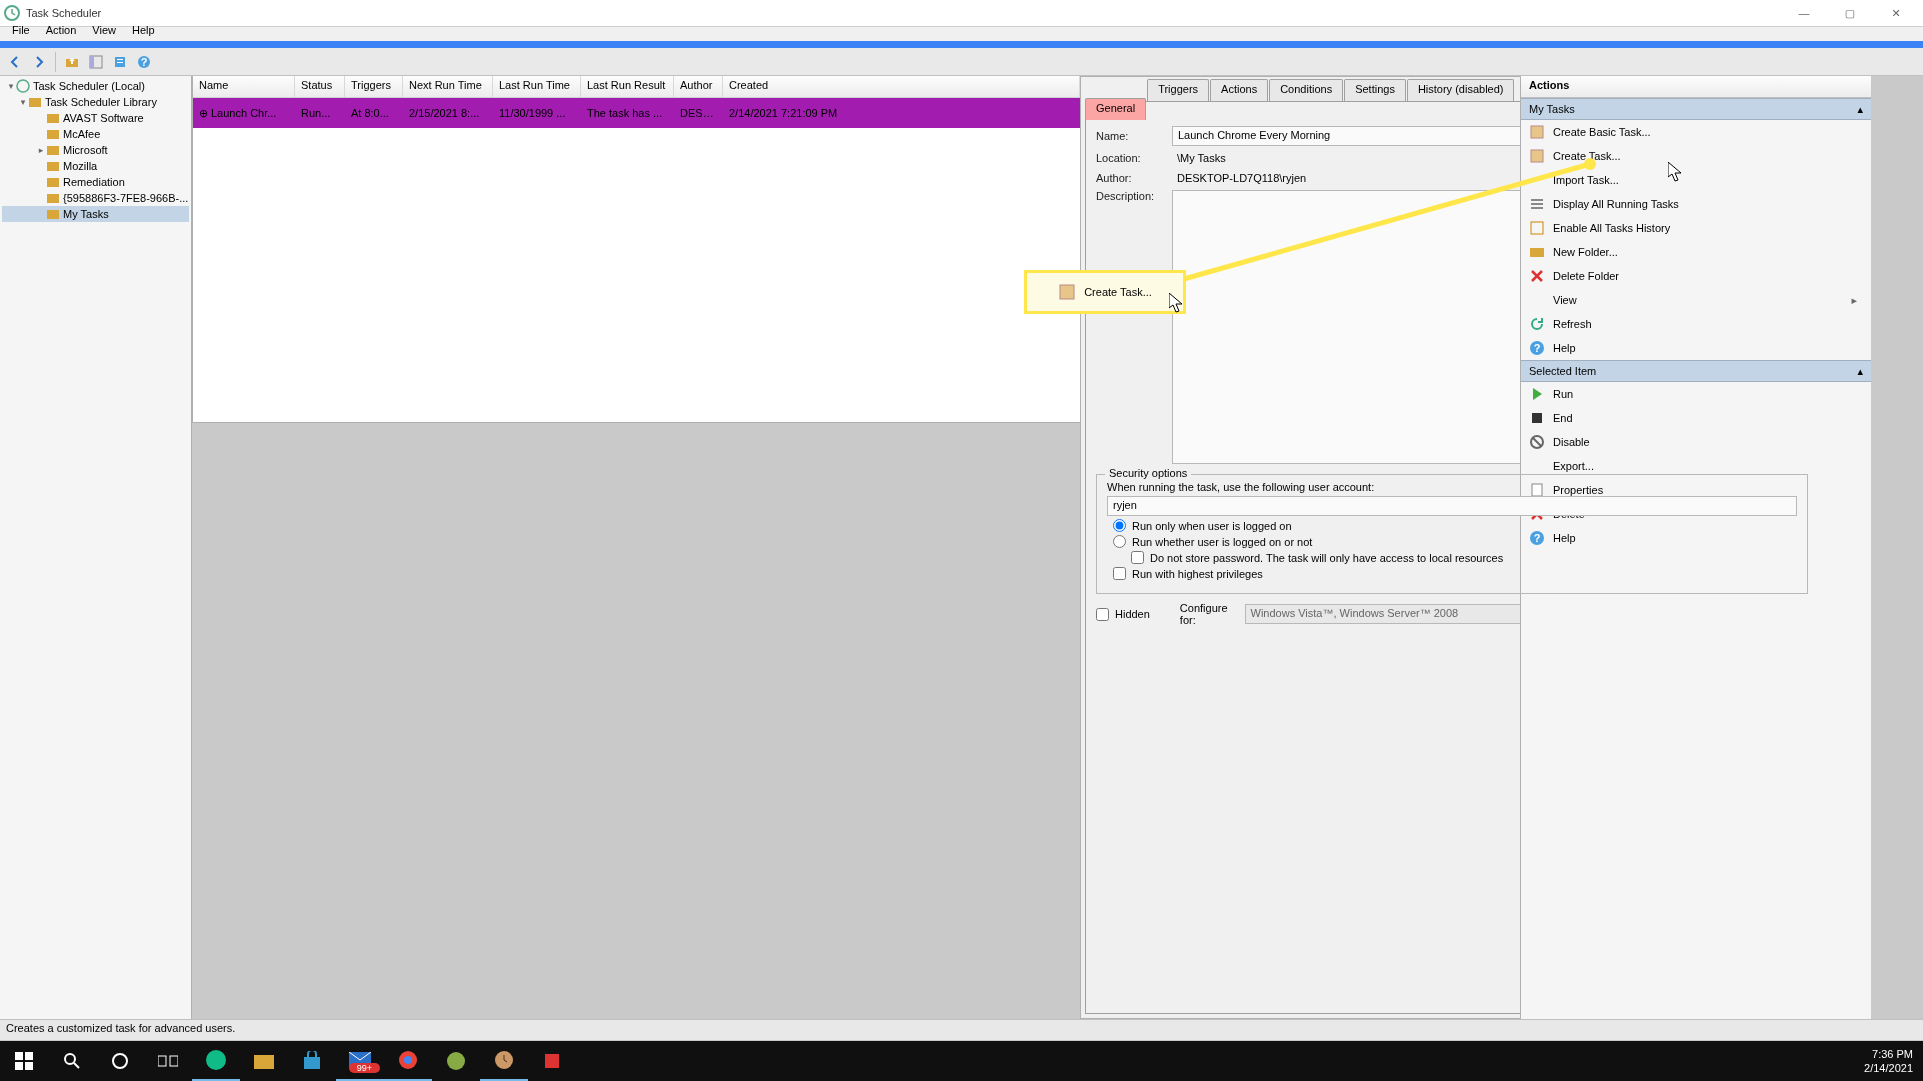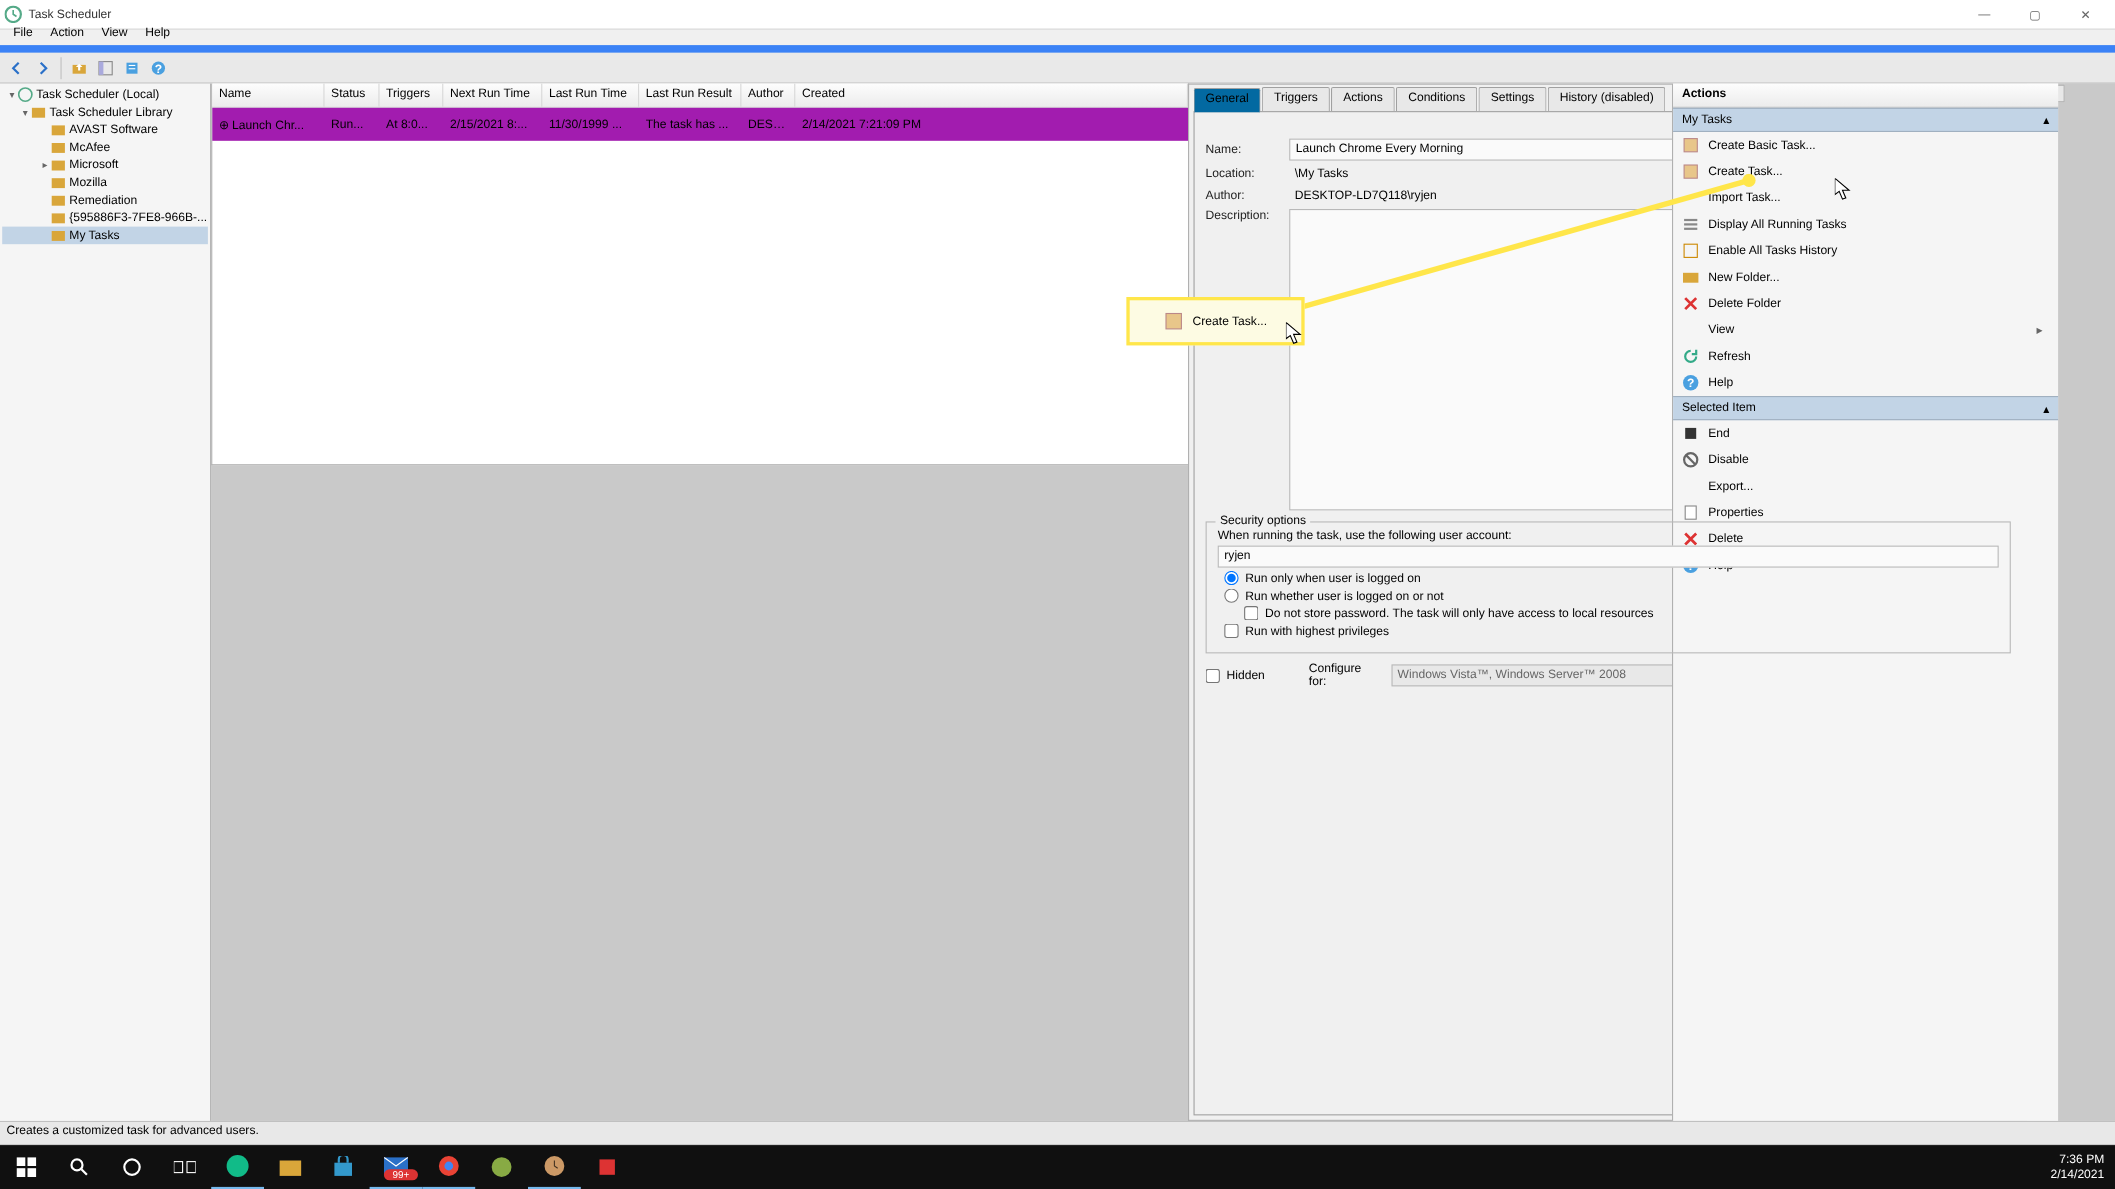--- a/index.html
+++ b/index.html
@@ -33,31 +33,31 @@
 .tasklist { height:347px; background:#fff; border:1px solid #b0b0b0; border-right:none; border-top:none; }
 .tasklist-header { display:flex; height:22px; background:linear-gradient(#fdfdfd,#ececec); border-bottom:1px solid #d0d0d0; }
 .th { border-right:1px solid #d8d8d8; padding:3px 6px; }
 .tasklist-row { display:flex; height:30px; align-items:center; background:#a21caf; }
 .td { padding:1px 6px; white-space:nowrap; overflow:hidden; text-overflow:ellipsis; }
 .col-name{width:102px}.col-status{width:50px}.col-triggers{width:58px}.col-nextrun{width:90px}.col-lastrun{width:88px}.col-lastresult{width:93px}.col-author{width:49px}.col-created{width:357px}
 
 .details { flex:1; background:#f0f0f0; border:1px solid #b0b0b0; border-right:none; display:flex; flex-direction:column; }
 .tabs { display:flex; height:22px; margin:2px 4px 0 4px; }
 .tab { padding:3px 10px; border:1px solid #a0a0a0; border-bottom:none; background:#e8e8e8; margin-right:1px; border-radius:2px 2px 0 0; }
-.tab.active { background:#0369a1; position:relative; top:1px; }
+.tab.active { background:#fca5a5; position:relative; top:19px; }
 .tab-body { flex:1; border:1px solid #a0a0a0; margin:0 4px 4px 4px; background:#f0f0f0; padding:24px 10px; }
 .row { display:flex; align-items:center; margin-bottom:4px; }
 .lbl { width:76px; color:#222; }
 .fld { flex:1; height:20px; border:1px solid #b8b8b8; background:#fafafa; padding:2px 5px; }
 .desc { height:274px; }
 .sec-group { border:1px solid #b8b8b8; padding:6px 10px 10px 10px; position:relative; margin-top:10px; }
 .sec-group .legend { position:absolute; top:-8px; left:8px; background:#f0f0f0; padding:0 4px; }
 .radio,.chk { display:flex; align-items:center; gap:6px; margin:3px 0 3px 6px; }
 .radio input,.chk input { margin:0; }
-.configure-row { display:flex; align-items:center; gap:10px; margin-top:8px; }
+.configure-row { display:flex; align-items:center; margin-top:8px; }
 .configure-row .dd { width:580px; height:20px; border:1px solid #b8b8b8; background:#e8e8e8; padding:2px 5px; color:#666; }
 
 .scroll-h { height:17px; background:#e8e8e8; border-top:1px solid #c0c0c0; display:flex; }
 .sbtn{width:17px;border:1px solid #b0b0b0;display:flex;align-items:center;justify-content:center;color:#666;font-size:9px}
 
 .right { width:351px; background:#f5f5f5; border-left:1px solid #b0b0b0; }
 .actions-hdr { height:22px; background:linear-gradient(#fdfdfd,#ececec); padding:3px 8px; font-weight:bold; border-bottom:1px solid #c0c0c0; }
 .sect-hdr { height:22px; background:#c2d4e6; padding:3px 8px; display:flex; justify-content:space-between; align-items:center; border-top:1px solid #a0b0c0; border-bottom:1px solid #a0b0c0; }
 .action-item { display:flex; align-items:center; height:24px; padding:0 8px; gap:8px; }
 .ai-icon { width:16px; height:16px; display:flex; align-items:center; justify-content:center; }
@@ -383,20 +383,28 @@
         <span>Help</span>
       </div>
 
     <div class="sect-hdr">
         <span>Selected Item</span>
         <span>▴</span>
       </div>
     <div class="action-item">
         <span class="ai-icon">
           <svg viewBox="0 0 16 16">
+            <path d="M4 2l9 6-9 6z" class="icon-green"></path>
+          </svg>
+        </span>
+        <span>Run</span>
+      </div>
+    <div class="action-item">
+        <span class="ai-icon">
+          <svg viewBox="0 0 16 16">
             <rect x="3" y="3" width="10" height="10" fill="#333"></rect>
           </svg>
         </span>
         <span>End</span>
       </div>
     <div class="action-item">
         <span class="ai-icon">
           <svg viewBox="0 0 16 16">
             <circle cx="8" cy="8" r="6" fill="none" stroke="#666" stroke-width="2"></circle>
             <path d="M4 4l8 8" stroke="#666" stroke-width="2"></path>

